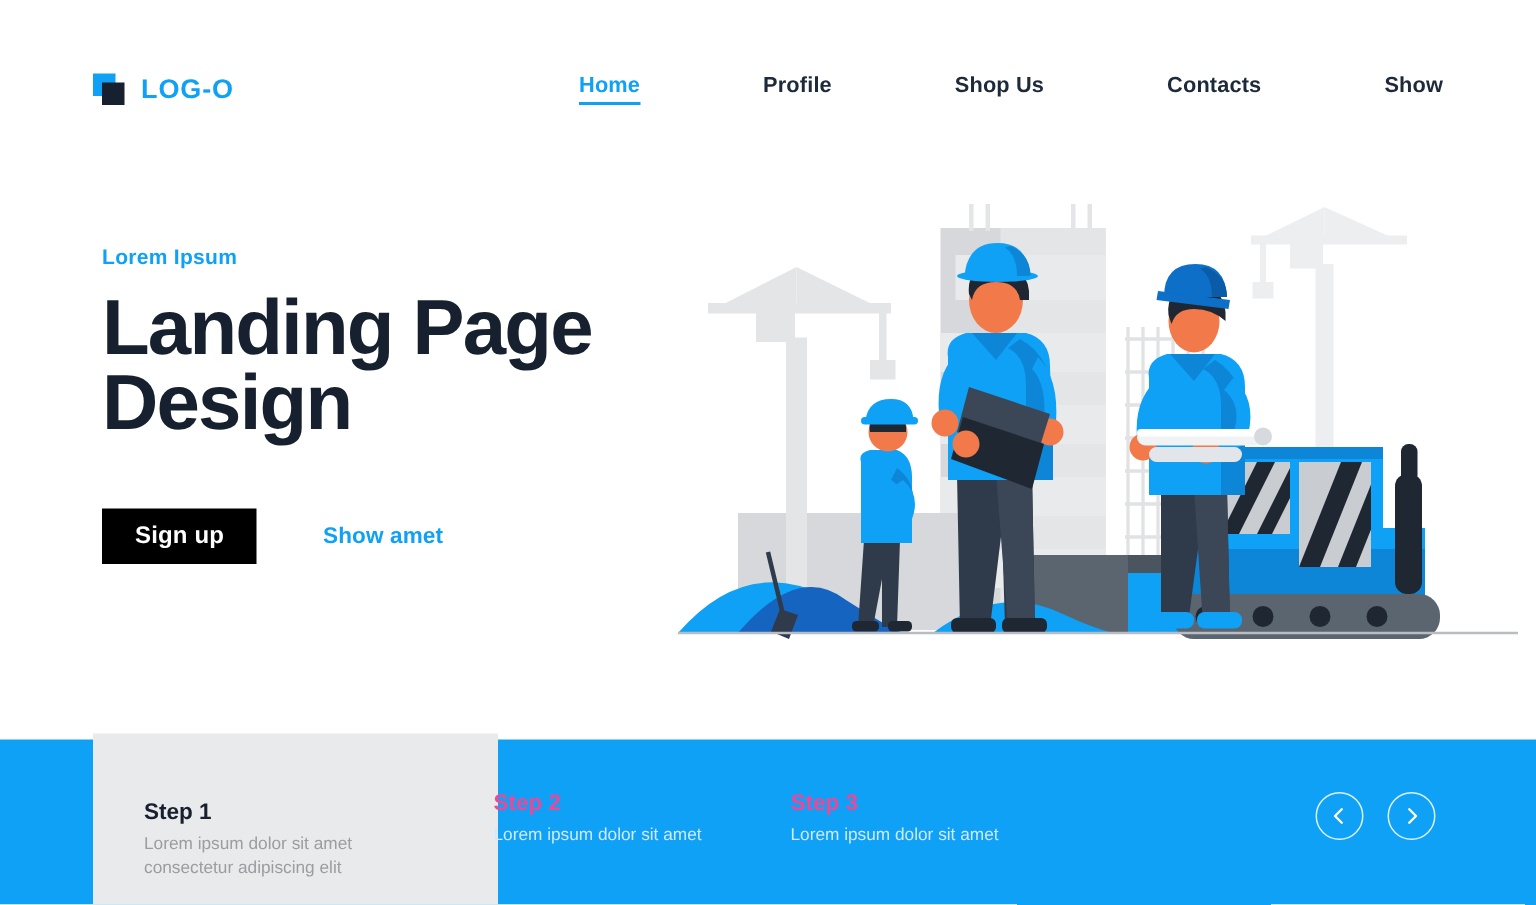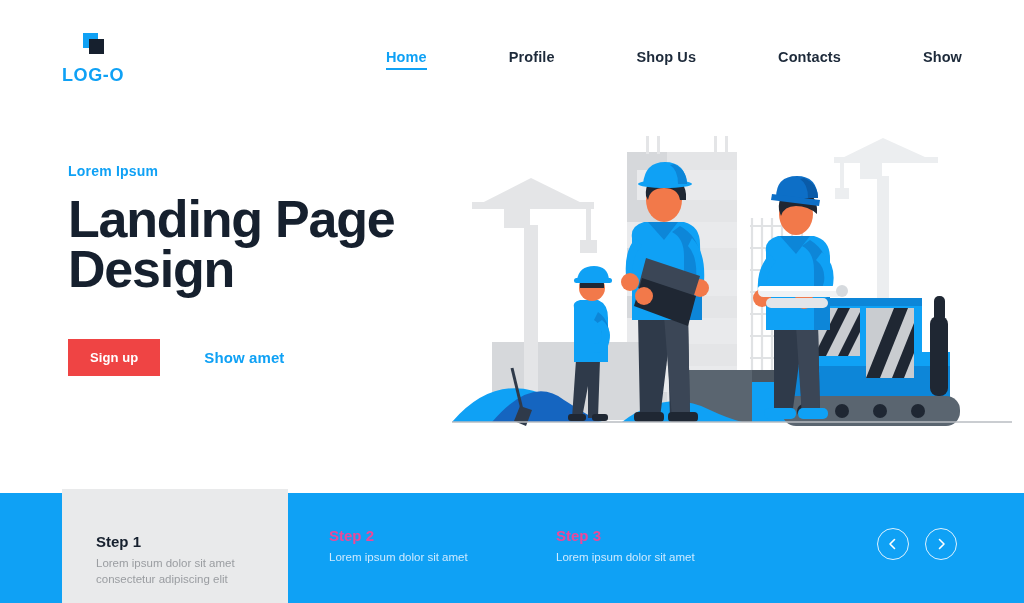--- a/index.html
+++ b/index.html
@@ -11,21 +11,21 @@
     overflow:hidden;
   }
   .page { position:relative; width:1024px; height:603px; background:#fff; }
 
   
   .header {
     position:absolute; top:0; left:0; width:1024px; height:118px;
     display:flex; align-items:center; justify-content:space-between;
     padding:0 62px 0 62px;
   }
-  .brand { display:flex; align-items:center; gap:11px;flex-direction:column; }
+  .brand { display:flex; align-items:center; gap:11px; }
   .brand-mark { position:relative; width:21px; height:21px; flex:none; }
   .brand-mark .sq-blue {
     position:absolute; left:0; top:0; width:15px; height:15px; background:#0fa1f5;
   }
   .brand-mark .sq-dark {
     position:absolute; left:6px; top:6px; width:15px; height:15px; background:#16202e;
   }
   .brand-text {
     font-size:18px; font-weight:bold; letter-spacing:0.6px; color:#0fa1f5;
   }
@@ -47,55 +47,55 @@
   .eyebrow {
     font-size:14px; font-weight:bold; color:#0fa1f5; letter-spacing:0.2px;
     margin-bottom:16px;
   }
   .hero-title {
     font-size:52px; line-height:0.96; font-weight:bold; color:#16202e;
     letter-spacing:-1.2px; white-space:pre-line;margin-top:16px;
   }
   .cta-row { display:flex; align-items:center; margin-top:44px; }
   .btn-primary {
-    background:#ef4444; color:#ffffff; border:none;
+    background:#000000; color:#ffffff; border:none;
     font-family:"Liberation Sans", sans-serif;
-    font-size:13px; font-weight:bold;
+    font-size:16px; font-weight:bold;
     padding:0 22px; height:37px; line-height:37px;
     cursor:pointer; letter-spacing:0.1px;
   }
   .btn-link {
     margin-left:44px; color:#0fa1f5; font-size:15px; font-weight:bold;
     cursor:pointer; background:none; border:none;
     font-family:"Liberation Sans", sans-serif; letter-spacing:0.1px;
   }
 
   
   .illustration { position:absolute; left:452px; top:130px; width:560px; height:312px; }
   .illustration svg { display:block; width:560px; height:312px; }
 
   
   .steps-band {
     position:absolute; left:0; top:493px; width:1024px; height:110px;
     background:#0fa1f5;
   }
   .step-card-featured {
-    position:absolute; left:62px; top:489px; width:226px; height:114px;
+    position:absolute; left:62px; top:489px; width:270px; height:114px;
     background:#e9eaeb; z-index:3;
     padding:44px 0 0 34px;
   }
   .step-title-dark { font-size:15px; font-weight:bold; color:#16202e; margin-bottom:6px; }
   .step-desc-dark {
     font-size:11.5px; color:#9a9da1; line-height:1.35; width:175px; white-space:pre-line;
   }
   .step-item {
     position:absolute; top:527px; z-index:4;
   }
   .step-2 { left:329px; }
-  .step-3 { left:556px; }
+  .step-3 { left:527px; }
   .step-title-light { font-size:15px; font-weight:bold; color:#ec4899; margin-bottom:6px; }
   .step-desc-light { font-size:11.5px; color:#cdeaff; line-height:1.35; white-space:nowrap; }
 
   .carousel-nav {
     position:absolute; top:528px; left:877px; display:flex; gap:16px; z-index:5;
   }
   .circle-btn {
     width:32px; height:32px; border-radius:50%;
     border:1.6px solid rgba(255,255,255,0.85);
     background:transparent; cursor:pointer;

